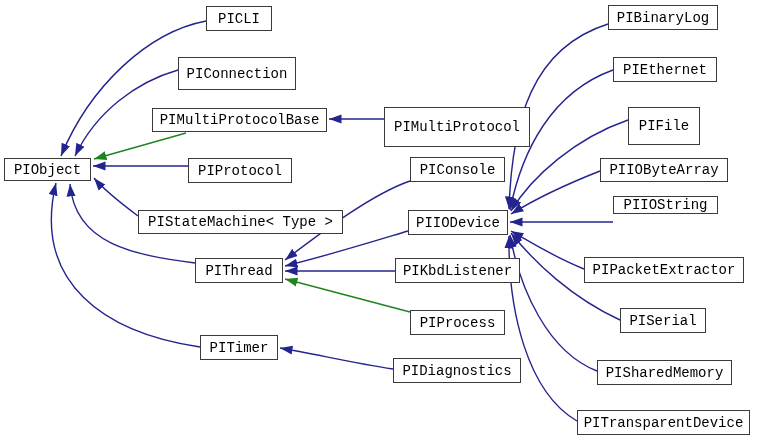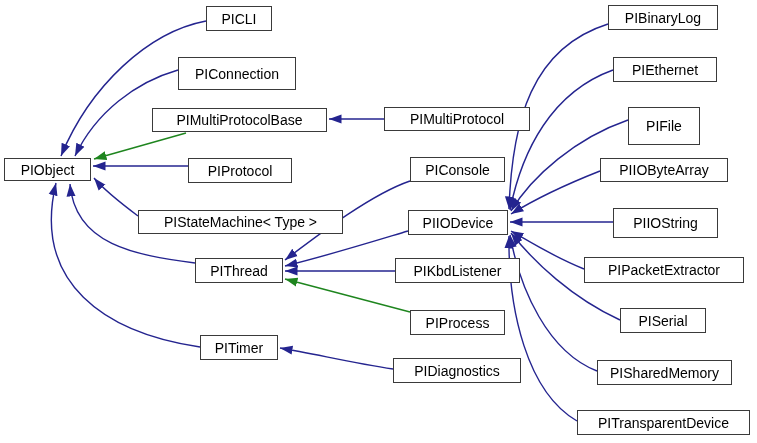--- a/index.html
+++ b/index.html
@@ -1,21 +1,21 @@
 <!DOCTYPE html>
 <html style="--edge-public: #24248f; --edge-protected: #1e851e; --node-border: #3a3a3a; --node-text: #000000;"><head>
 <meta charset="utf-8">
 <style>
   html,body{margin:0;padding:0;background:#fff;}
   .canvas{
     position:relative;
     width:757px;height:443px;
     background:#fff;
     overflow:hidden;
-    font-family:Liberation Sans, sans-serif;
+    font-family:Liberation Mono, monospace;
   }
   .edge-layer{position:absolute;left:0;top:0;width:757px;height:443px;}
   .edge-layer path.edge{fill:none;stroke-width:1.4px;}
   .edge-layer path.public{stroke:var(--edge-public);}
   .edge-layer path.protected{stroke:var(--edge-protected);}
   .node{
     position:absolute;
     box-sizing:border-box;
     background:#fff;
     border:1px solid var(--node-border);
@@ -69,29 +69,29 @@
   </svg>
   <div id="nodes">
       <div class="node" style="left: 206px; top: 6px; width: 66px; height: 25px;">PICLI</div>
       <div class="node" style="left: 178px; top: 57px; width: 118px; height: 33px;">PIConnection</div>
       <div class="node" style="left: 152px; top: 108px; width: 175px; height: 24px;">PIMultiProtocolBase</div>
       <div class="node" style="left: 4px; top: 158px; width: 87px; height: 23px;">PIObject</div>
       <div class="node" style="left: 188px; top: 158px; width: 104px; height: 25px;">PIProtocol</div>
       <div class="node" style="left: 138px; top: 210px; width: 205px; height: 24px;">PIStateMachine&lt; Type &gt;</div>
       <div class="node" style="left: 195px; top: 258px; width: 88px; height: 25px;">PIThread</div>
       <div class="node" style="left: 200px; top: 335px; width: 78px; height: 25px;">PITimer</div>
-      <div class="node" style="left: 384px; top: 107px; width: 146px; height: 24px;">PIMultiProtocol</div>
+      <div class="node" style="left: 384px; top: 107px; width: 146px; height: 40px;">PIMultiProtocol</div>
       <div class="node" style="left: 410px; top: 157px; width: 95px; height: 25px;">PIConsole</div>
       <div class="node" style="left: 408px; top: 210px; width: 100px; height: 25px;">PIIODevice</div>
       <div class="node" style="left: 395px; top: 258px; width: 125px; height: 25px;">PIKbdListener</div>
       <div class="node" style="left: 410px; top: 310px; width: 95px; height: 25px;">PIProcess</div>
       <div class="node" style="left: 393px; top: 358px; width: 128px; height: 25px;">PIDiagnostics</div>
       <div class="node" style="left: 608px; top: 5px; width: 110px; height: 25px;">PIBinaryLog</div>
       <div class="node" style="left: 613px; top: 57px; width: 104px; height: 25px;">PIEthernet</div>
       <div class="node" style="left: 628px; top: 107px; width: 72px; height: 38px;">PIFile</div>
       <div class="node" style="left: 600px; top: 158px; width: 128px; height: 24px;">PIIOByteArray</div>
-      <div class="node" style="left: 613px; top: 208px; width: 105px; height: 30px;">PIIOString</div>
+      <div class="node" style="left: 613px; top: 196px; width: 105px; height: 18px;">PIIOString</div>
       <div class="node" style="left: 584px; top: 257px; width: 160px; height: 26px; text-align: center;">PIPacketExtractor</div>
       <div class="node" style="left: 620px; top: 308px; width: 86px; height: 25px;">PISerial</div>
       <div class="node" style="left: 597px; top: 360px; width: 135px; height: 25px;">PISharedMemory</div>
       <div class="node" style="left: 577px; top: 410px; width: 173px; height: 25px;">PITransparentDevice</div>
     </div>
 </div>
 
 </body></html>

